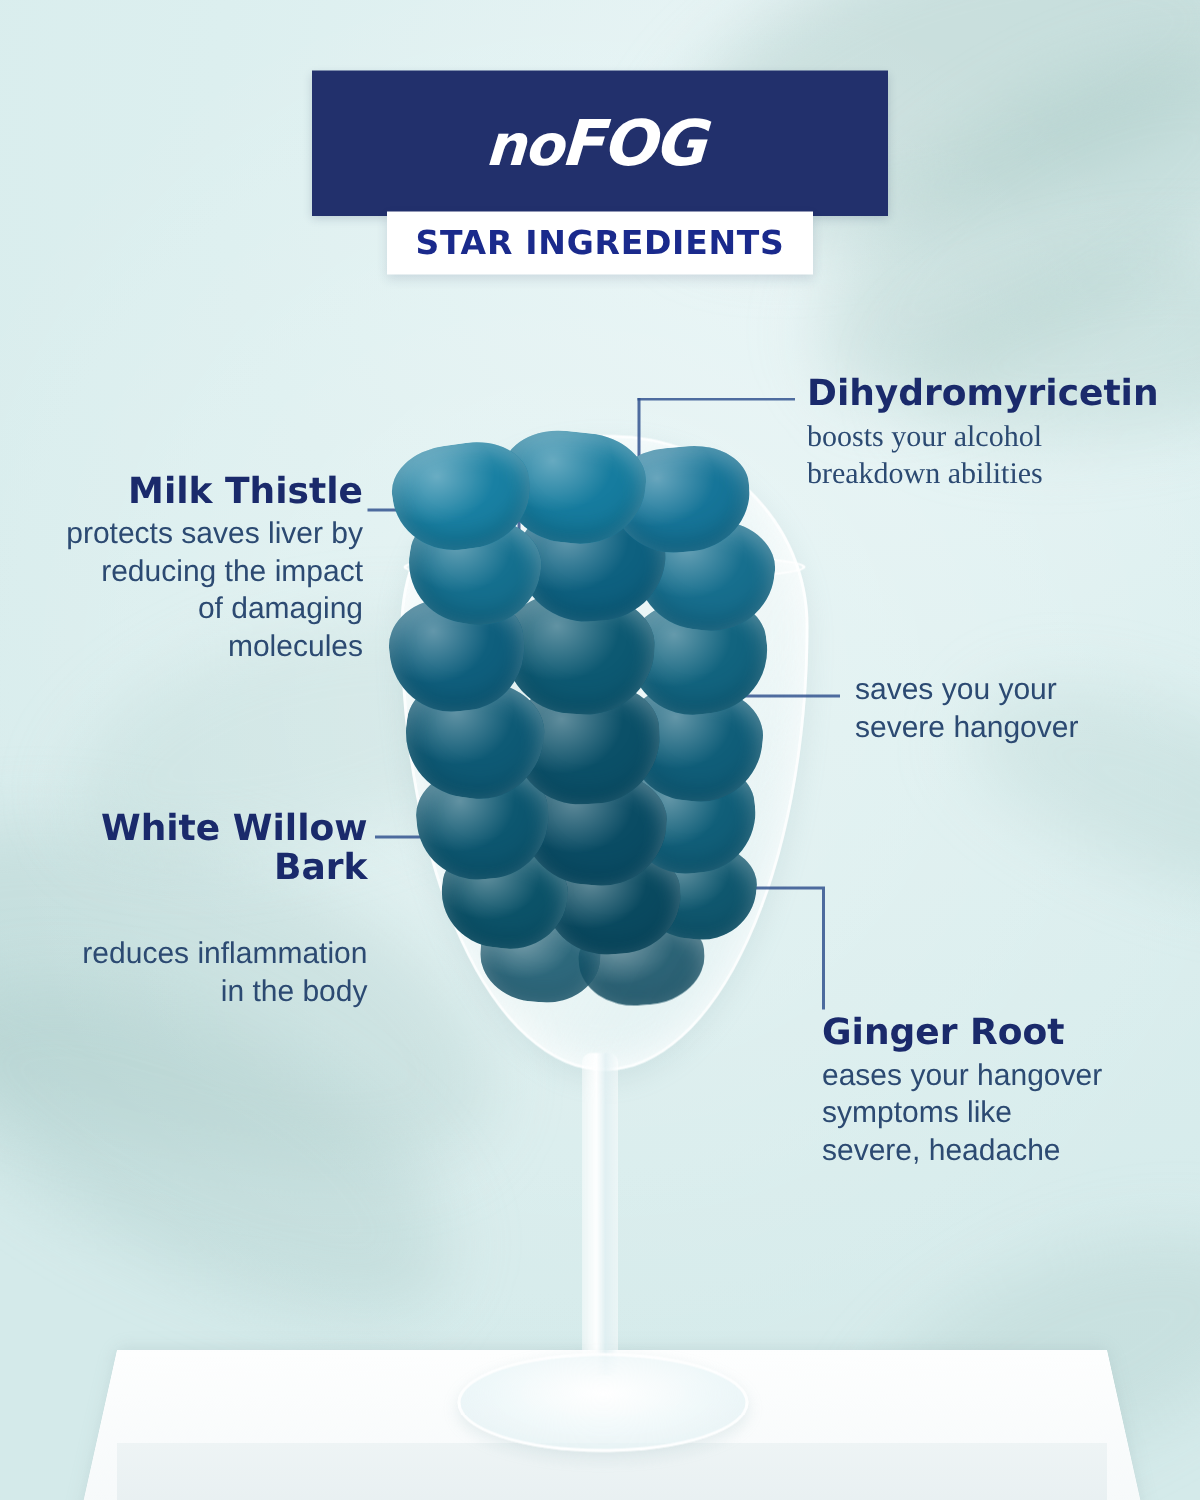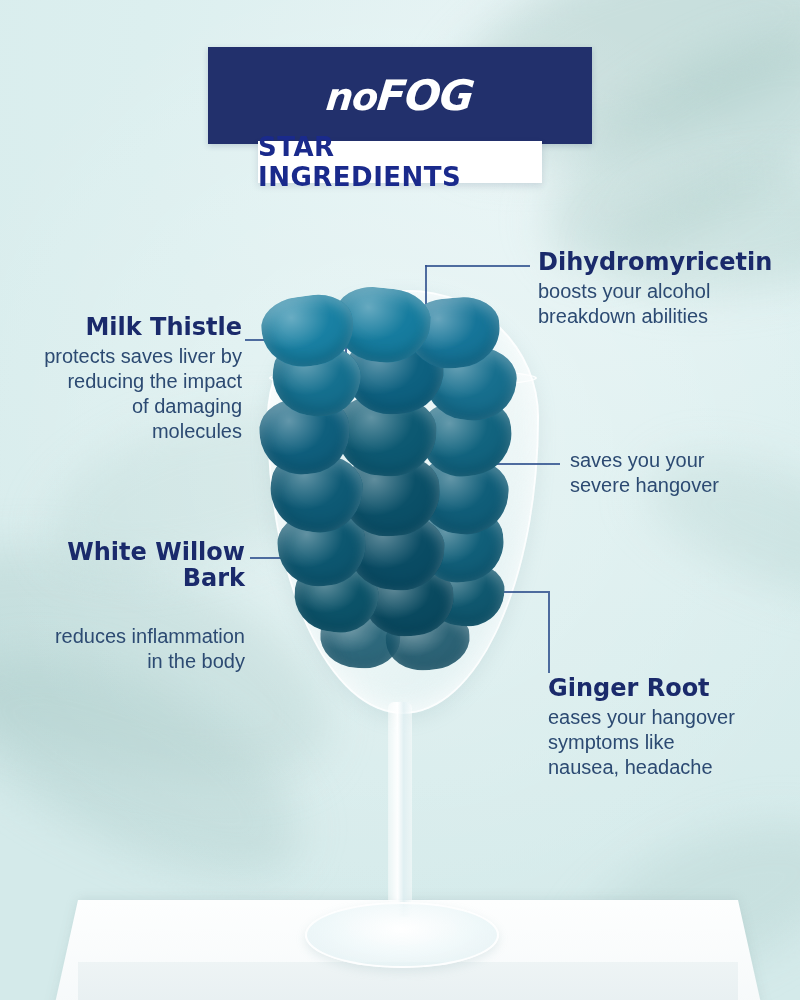--- a/index.html
+++ b/index.html
@@ -33,21 +33,21 @@
     background:#22306c;box-shadow:0 2px 6px rgba(30,50,90,.18);}
   .logo{position:absolute;left:0;right:0;top:24px;text-align:center;
     color:#ffffff;font-size:42px;font-weight:bold;font-style:italic;
     letter-spacing:-1px;font-family:"DejaVu Sans",sans-serif;
     transform:skewX(-6deg);}
   .logo .lo{font-size:38px;text-transform:lowercase;}
   .logo .hi{font-size:42px;text-transform:uppercase;}
   .strbox{position:absolute;left:258px;top:141px;width:284px;height:42px;
     background:#ffffff;box-shadow:0 3px 7px rgba(40,60,100,.14);
     display:flex;align-items:center;justify-content:center;}
-  .strbox span{color:#1a2a8c;font-size:26px;font-weight:bold;letter-spacing:.5px;
+  .strbox span{color:#1a2a8c;font-size:22px;font-weight:bold;letter-spacing:.5px;
     font-family:"DejaVu Sans",sans-serif;}
 
   
   .pedestal{position:absolute;left:78px;top:900px;width:660px;height:140px;
     background:linear-gradient(180deg,#fdfefe 0%,#f4f8f9 100%);
     transform:perspective(600px) rotateX(22deg);transform-origin:top center;
     box-shadow:0 -2px 10px rgba(150,175,180,.25);}
   .ped-face{position:absolute;left:78px;top:962px;width:660px;height:50px;
     background:linear-gradient(180deg,#eef4f5 0%,#e7eff1 100%);}
 
@@ -199,21 +199,21 @@
     <div class="logo">
       <span class="lo">no</span><span class="hi">FOG</span>
     </div>
   </div>
   <div class="strbox">
     <span>STAR INGREDIENTS</span>
   </div>
 
   <div class="callout right" style="left:538px;top:250px;width:250px;">
     <p class="title">Dihydromyricetin</p>
-    <p class="desc" style="white-space:pre-line;">boosts your alcohol
+    <p class="desc" style="white-space:pre-line;font-family:Liberation Serif, serif;">boosts your alcohol
 breakdown abilities</p>
   </div>
 
   <div class="callout left" style="left:14px;top:315px;width:228px;">
     <p class="title">Milk Thistle</p>
     <p class="desc" style="white-space:pre-line;">protects saves liver by
 reducing the impact
 of damaging
 molecules</p>
   </div>
@@ -226,16 +226,16 @@
   <div class="callout left" style="left:10px;top:540px;width:235px;">
     <p class="title">White Willow Bark</p>
     <p class="desc" style="white-space:pre-line;margin-top:32px;">reduces inflammation
 in the body</p>
   </div>
 
   <div class="callout right" style="left:548px;top:676px;width:240px;">
     <p class="title">Ginger Root</p>
     <p class="desc" style="white-space:pre-line;">eases your hangover
 symptoms like
-nausea, headache</p>
+severe, headache</p>
   </div>
 
 </div>
 
 </body></html>

